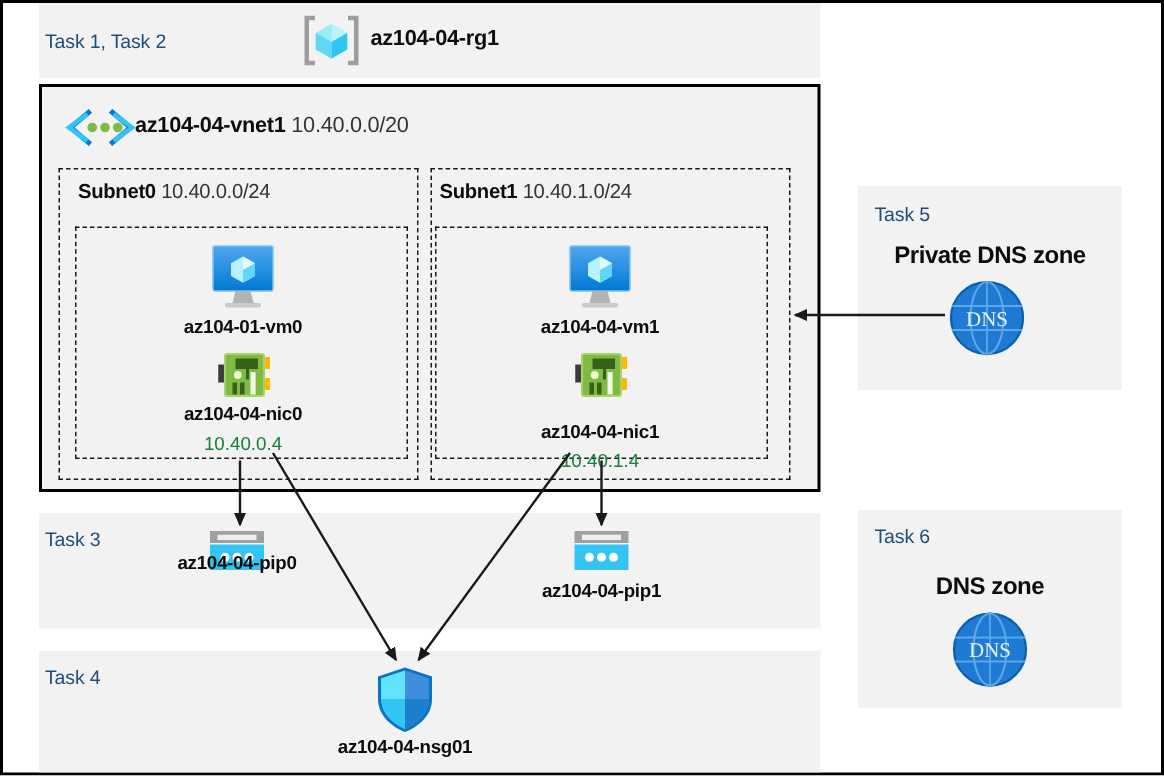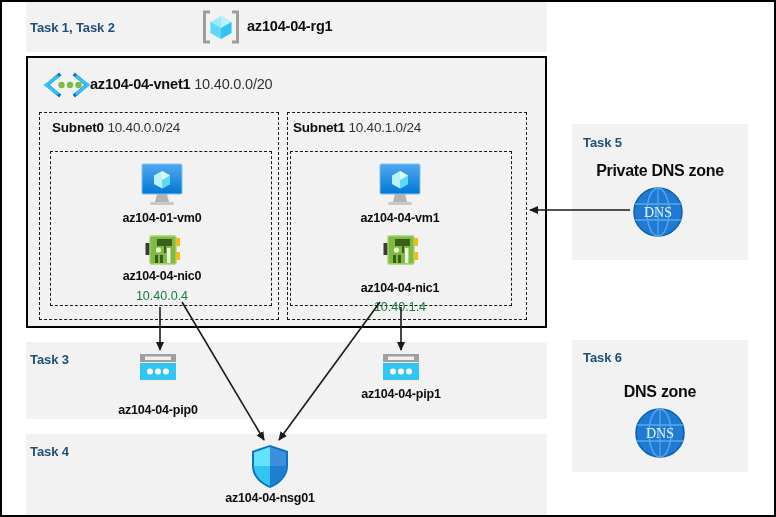--- a/index.html
+++ b/index.html
@@ -23,21 +23,21 @@
 
   
   .gray-panel {
     position: absolute;
     background: #f2f2f2;
     box-sizing: border-box;
   }
   .task-label {
     position: absolute;
     color: #1f4e79;
-    font-weight: bold;
+    font-weight: normal;
     font-size: 13px;
     letter-spacing: -0.1px;
     white-space: nowrap;
   }
   .dashed-box {
     position: absolute;
     border: 1.6px dashed #1a1a1a;
     box-sizing: border-box;
   }
   .solid-box {
@@ -243,21 +243,21 @@
   <div class="icon" style="left:135px; top:350px; width:42px; height:32px;">
     <svg width="42" height="32" viewBox="0 0 42 32">
       <rect x="3" y="2" width="36" height="8" fill="#a0a0a0"></rect>
       <rect x="8" y="4.5" width="26" height="3.5" fill="#efefef"></rect>
       <rect x="3" y="11" width="36" height="17" fill="#32c5f4"></rect>
       <circle cx="13" cy="19.5" r="3" fill="#ffffff"></circle>
       <circle cx="21" cy="19.5" r="3" fill="#ffffff"></circle>
       <circle cx="29" cy="19.5" r="3" fill="#ffffff"></circle>
     </svg>
   </div>
-  <div class="node-label" style="left:56px; top:401px; width:200px;">az104-04-pip0</div>
+  <div class="node-label" style="left:56px; top:366px; width:200px;">az104-04-pip0</div>
 
   <div class="icon" style="left:378px; top:350px; width:42px; height:32px;">
     <svg width="42" height="32" viewBox="0 0 42 32">
       <rect x="3" y="2" width="36" height="8" fill="#a0a0a0"></rect>
       <rect x="8" y="4.5" width="26" height="3.5" fill="#efefef"></rect>
       <rect x="3" y="11" width="36" height="17" fill="#32c5f4"></rect>
       <circle cx="13" cy="19.5" r="3" fill="#ffffff"></circle>
       <circle cx="21" cy="19.5" r="3" fill="#ffffff"></circle>
       <circle cx="29" cy="19.5" r="3" fill="#ffffff"></circle>
     </svg>

